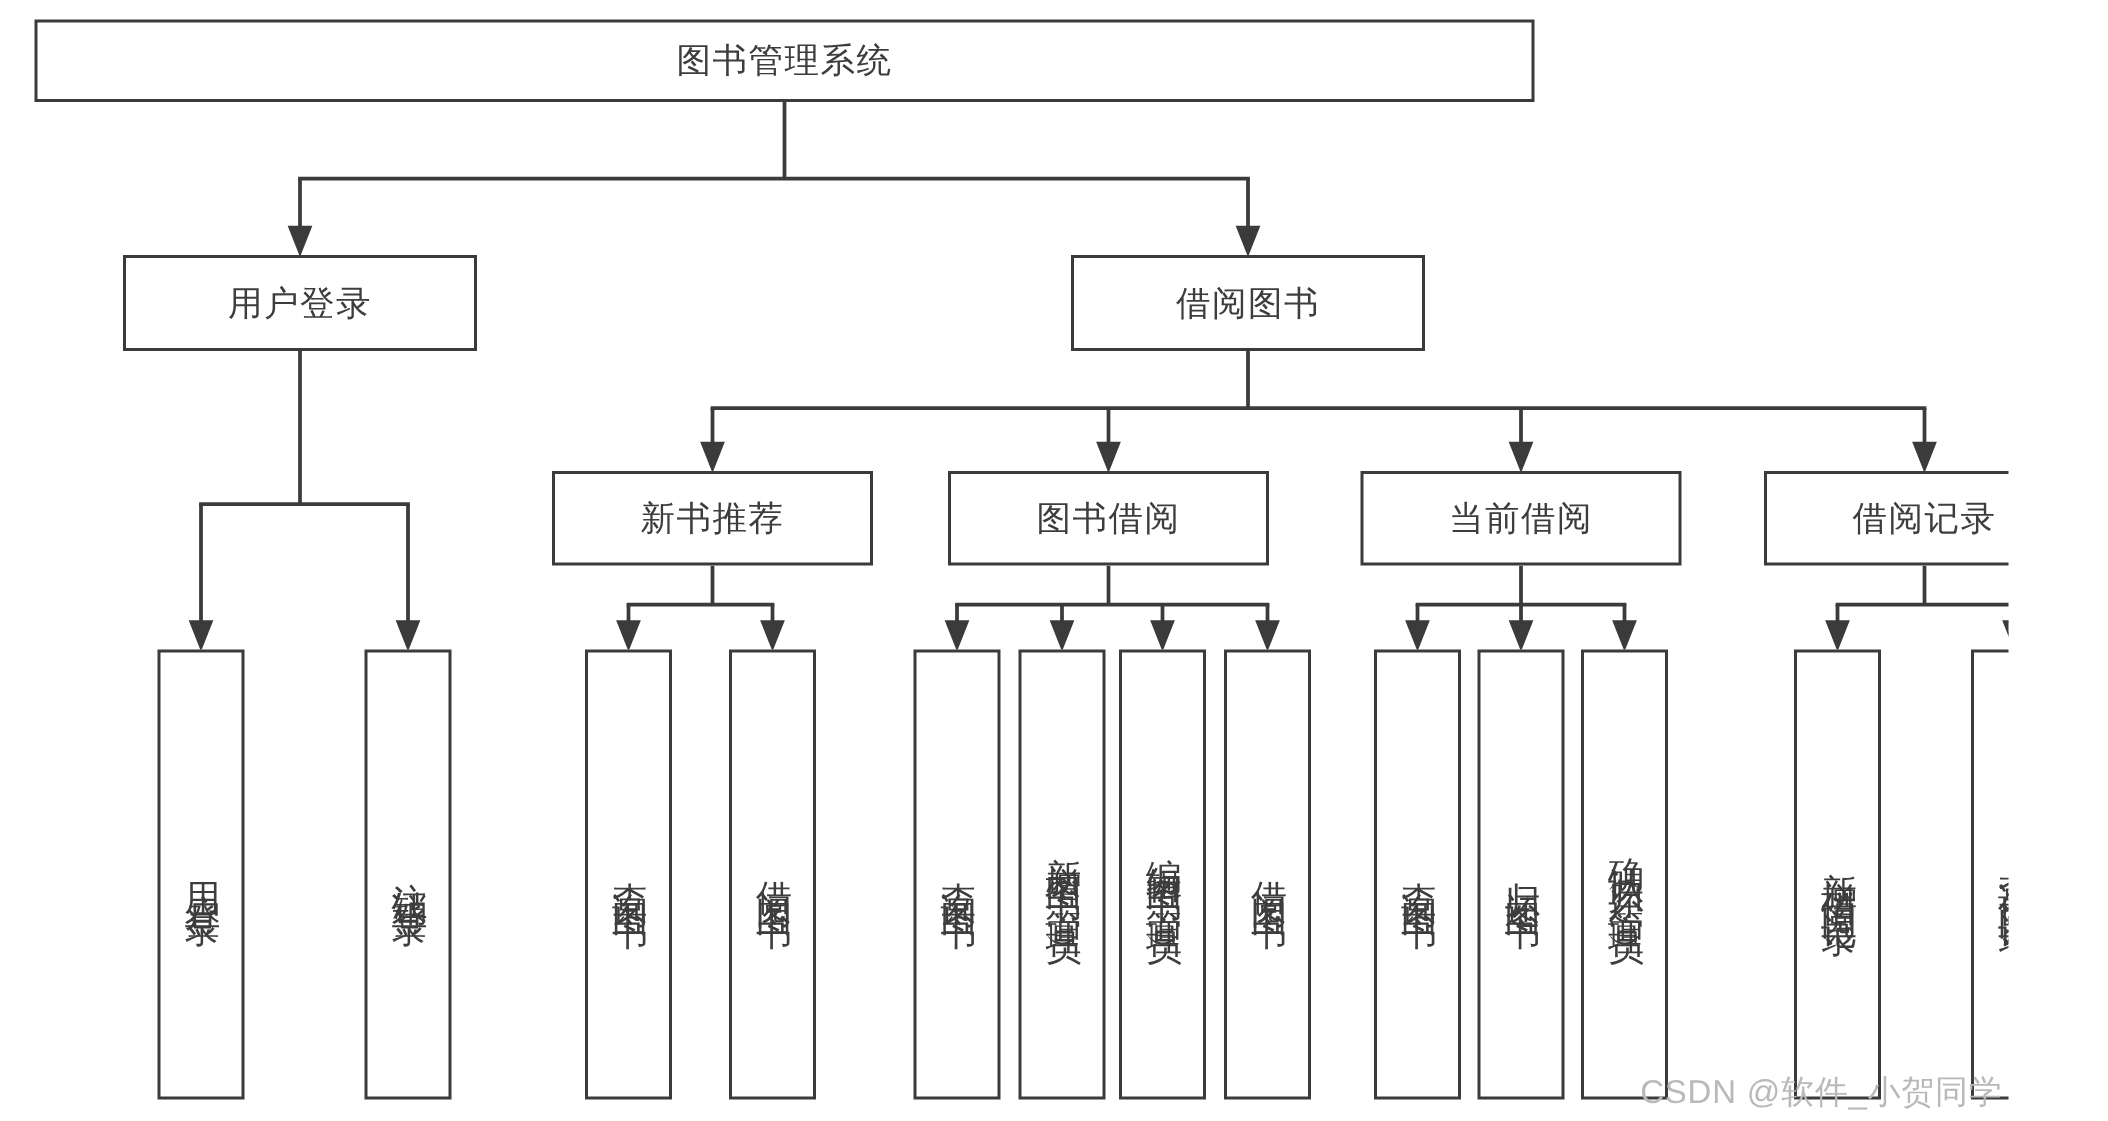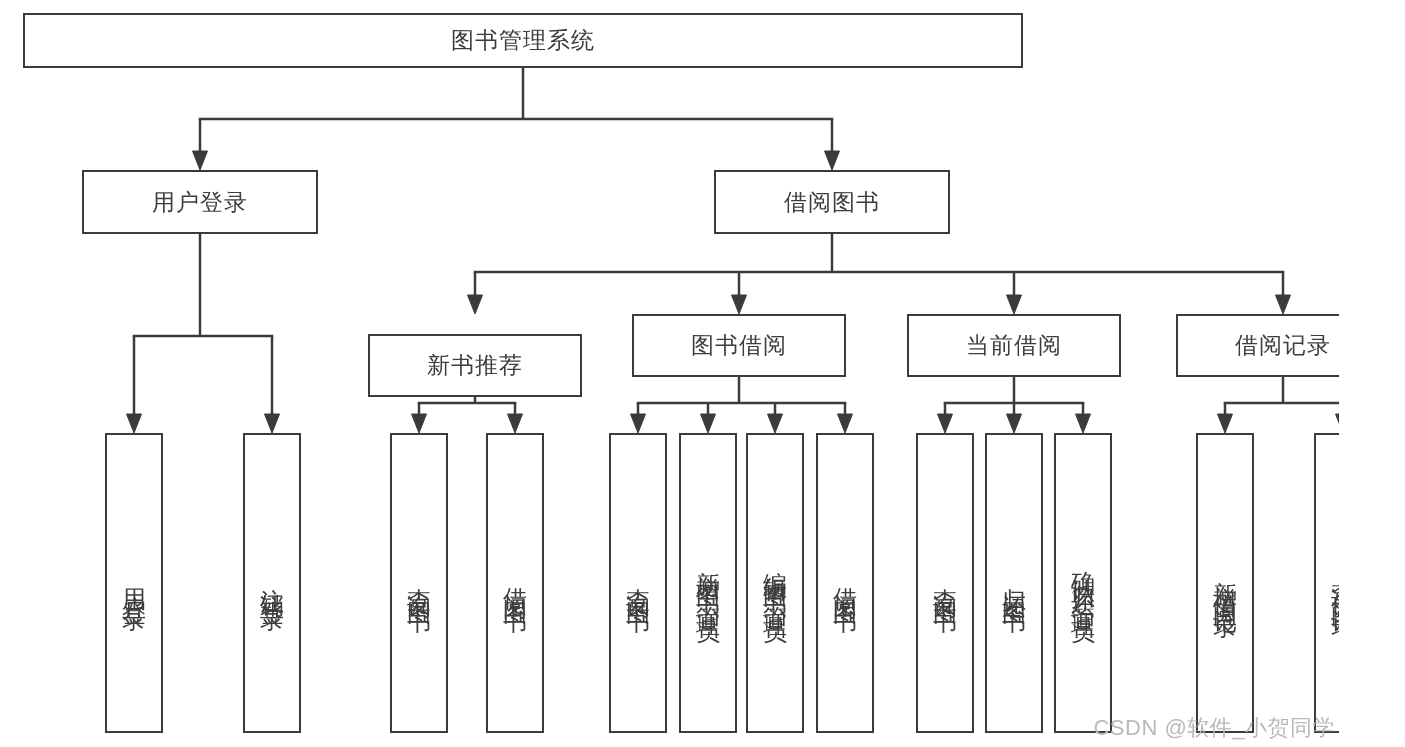--- a/index.html
+++ b/index.html
@@ -140,21 +140,21 @@
     <span>图书管理系统</span>
   </div>
 
   <div class="node h-node" style="left:82px; top:170px; width:236px; height:64px;">
     <span>用户登录</span>
   </div>
   <div class="node h-node" style="left:714px; top:170px; width:236px; height:64px;">
     <span>借阅图书</span>
   </div>
 
-  <div class="node h-node" style="left:368px; top:314px; width:214px; height:63px;margin-top:20px;">
+  <div class="node h-node" style="left:368px; top:314px; width:214px; height:63px;">
     <span>新书推荐</span>
   </div>
   <div class="node h-node" style="left:632px; top:314px; width:214px; height:63px;text-align:right;">
     <span>图书借阅</span>
   </div>
   <div class="node h-node" style="left:1176px; top:314px; width:214px; height:63px;">
     <span>借阅记录</span>
   </div>
   <div class="node h-node" style="left:907px; top:314px; width:214px; height:63px;">
     <span>当前借阅</span>

